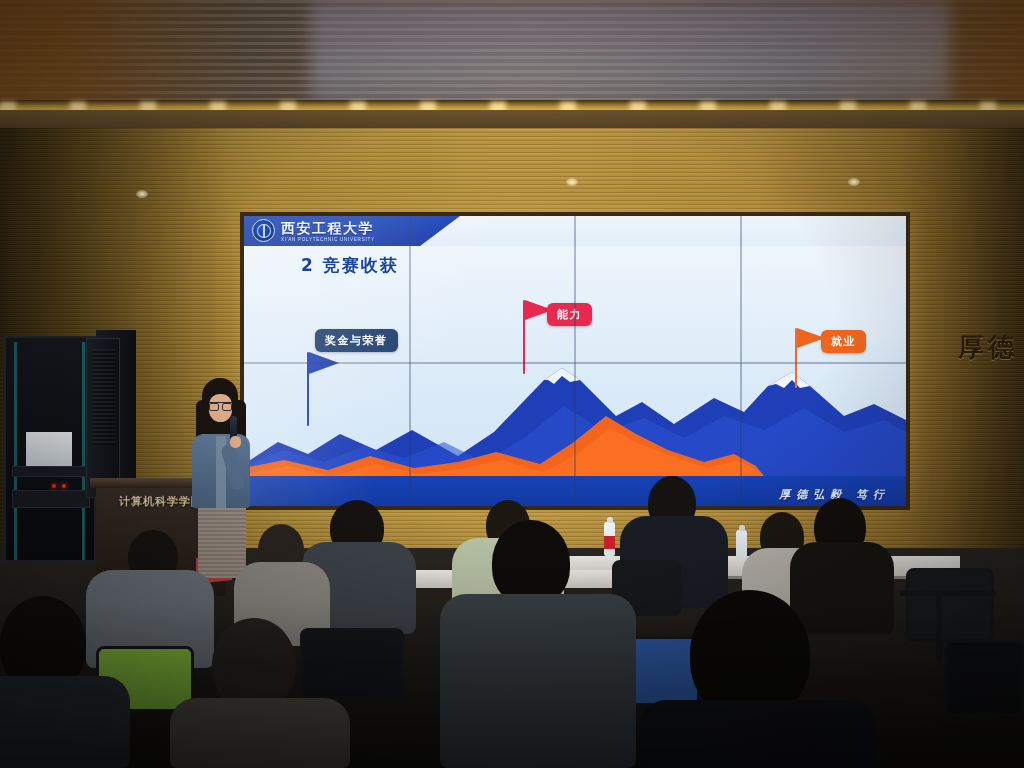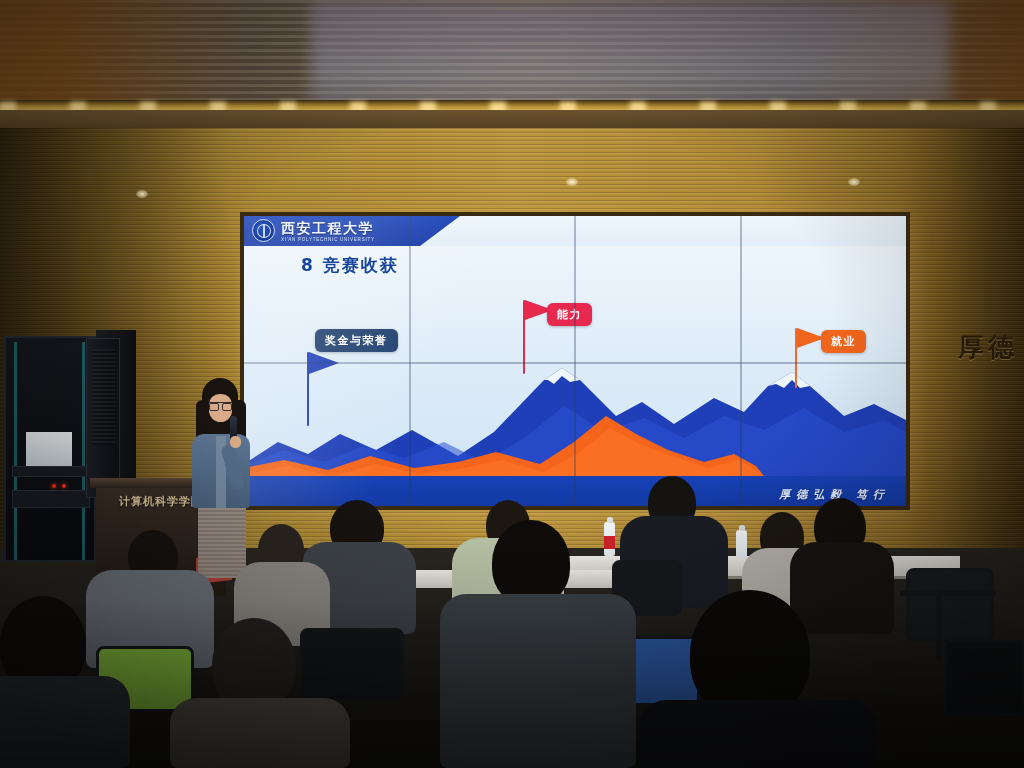--- a/index.html
+++ b/index.html
@@ -268,21 +268,21 @@
 
       <div class="slide-topbar"></div>
       <div class="topbar-notch"></div>
       <div class="logo-wrap">
         <div class="logo-seal"></div>
         <div>
           <div class="logo-cn">西安工程大学</div>
           <div class="logo-en">XI'AN POLYTECHNIC UNIVERSITY</div>
         </div>
       </div>
-      <div class="slide-title">8  竞赛收获</div>
+      <div class="slide-title">2  竞赛收获</div>
 
       <div class="seam-v" style="left:165px;"></div>
       <div class="seam-v" style="left:330px;"></div>
       <div class="seam-v" style="left:496px;"></div>
       <div class="seam-h" style="top:146px;"></div>
       <div class="screen-glare"></div>
     </div>
   </div>
 
   <div class="floor"></div>

